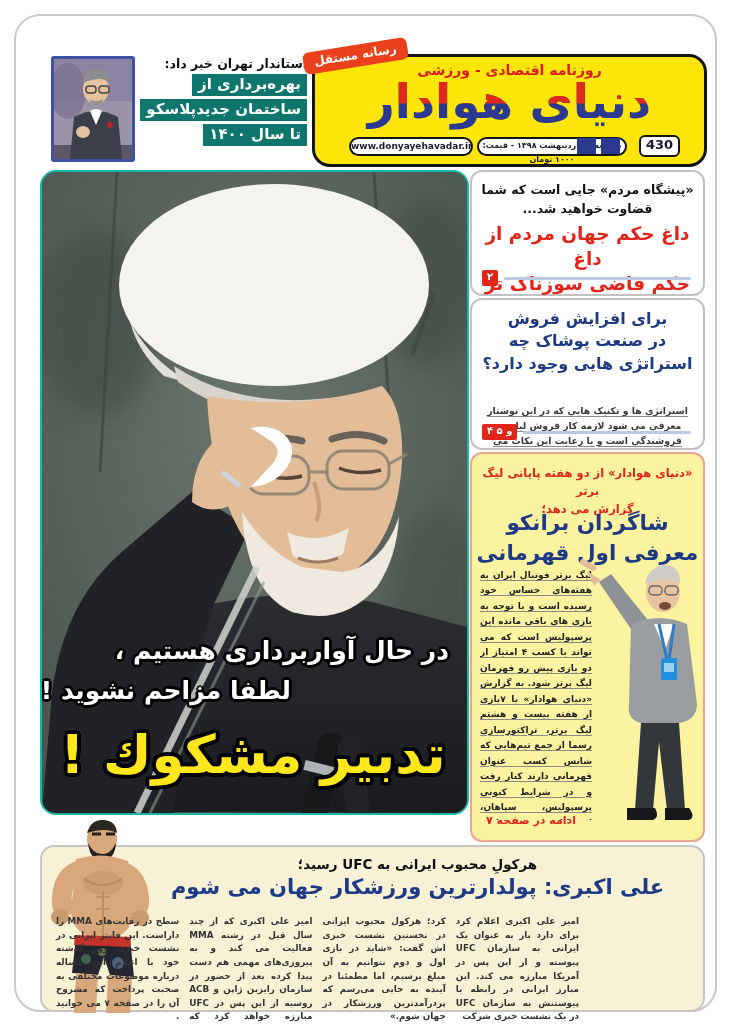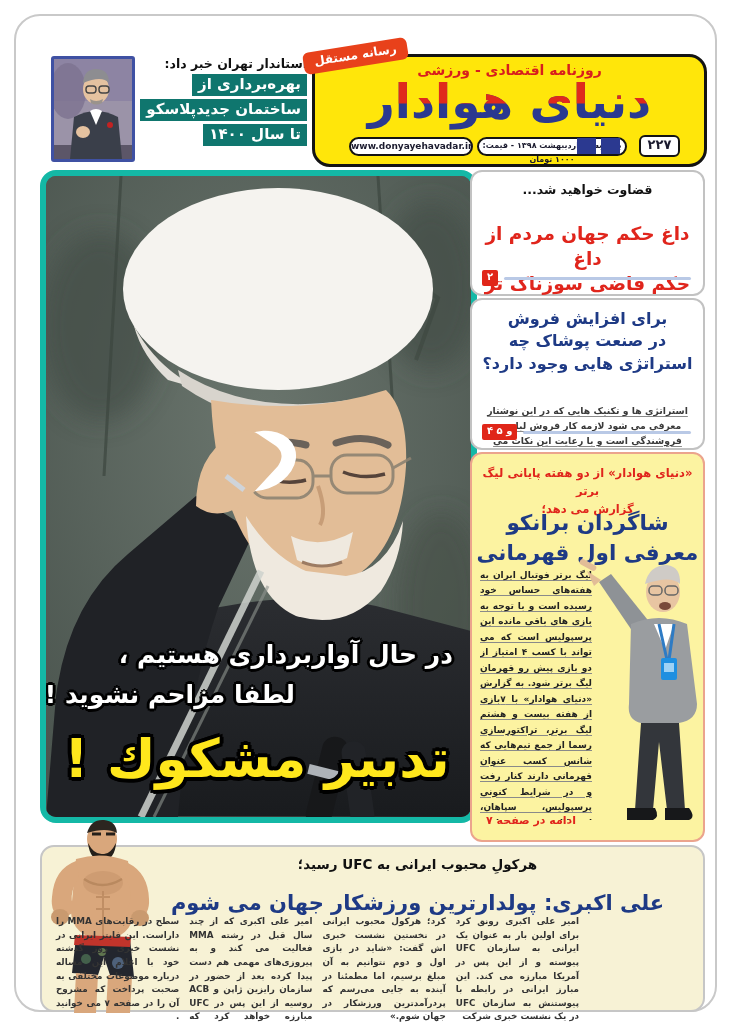--- a/index.html
+++ b/index.html
@@ -25,21 +25,21 @@
   #logo-title .lt-top{position:absolute;inset:0;color:#e02a1c;clip-path:inset(0 0 46% 0);}
   #logo-bottom{bottom:7px;left:0;right:0;height:20px;direction:ltr;}
   .pill{position:absolute;background:#fff;border:2px solid #141414;border-radius:10px;font-weight:bold;text-align:center;color:#1a1a2e;}
   #pill-web{left:34px;width:120px;height:15px;font-size:9px;line-height:14px;}
   #pill-date{left:162px;width:146px;height:15px;font-size:8px;line-height:14px;}
   .blue-sq{position:absolute;width:19px;height:16px;background:#2b3990;top:1px;}
   #sq1{left:262px;} #sq2{left:286px;}
   #pill-issue{left:324px;width:37px;height:18px;font-size:13px;line-height:16px;top:-2px;border-radius:6px;}
 
   
-  #main-photo{left:40px;top:170px;width:425px;height:641px;border:6px solid #14b8a6;border-radius:16px;overflow:hidden;background:#4a544e;}
+  #main-photo{left:40px;top:170px;width:425px;height:641px;border:2px solid #14b8a6;border-radius:16px;overflow:hidden;background:#4a544e;}
   .cap{position:absolute;font-weight:bold;font-size:25px;color:#fff;white-space:nowrap;
        text-shadow:-2px -2px 0 #000,2px -2px 0 #000,-2px 2px 0 #000,2px 2px 0 #000,0 -3px 0 #000,0 3px 0 #000,-3px 0 0 #000,3px 0 0 #000;}
   #cap1{right:18px;top:464px;}
   #cap2{right:176px;top:504px;}
   #photo-headline{left:0;right:3px;top:552px;text-align:center;font-weight:bold;font-size:53px;color:#ffe71c;white-space:nowrap;
        text-shadow:-3px -3px 0 #000,3px -3px 0 #000,-3px 3px 0 #000,3px 3px 0 #000,0 -4px 0 #000,0 4px 0 #000,-4px 0 0 #000,4px 0 0 #000;}
 
   
   .news-box{background:#fff;border:2px solid #c2c2c2;border-radius:12px;}
   #box1{left:470px;top:170px;width:231px;height:122px;}
@@ -56,21 +56,21 @@
   #box3-kicker{top:11px;color:#e0251c;font-size:11.5px;}
   #box3-headline{top:54px;font-size:21.5px;}
   #box3-body{position:absolute;top:114px;left:8px;width:112px;font-size:9px;font-weight:bold;color:#222;text-align:justify;line-height:1.72;max-height:252px;overflow:hidden;}
   #box3-more{position:absolute;bottom:13px;left:14px;color:#e0251c;font-size:11px;font-weight:bold;}
   #branko{right:-2px;top:98px;width:128px;height:284px;}
 
   
   #bottom-box{left:40px;top:845px;width:661px;height:163px;background:#f7f2d5;border:2px solid #c6c6c6;border-radius:14px;}
   #fighter{left:4px;top:-30px;width:108px;height:196px;}
   #bottom-kicker{top:9px;left:110px;right:20px;text-align:center;font-weight:bold;font-size:13.5px;color:#111;}
-  #bottom-headline{top:44px;left:110px;right:20px;text-align:center;font-weight:bold;font-size:21px;color:#1e3a85;}
+  #bottom-headline{top:28px;left:110px;right:20px;text-align:center;font-weight:bold;font-size:21px;color:#1e3a85;}
   #bottom-cols{position:absolute;top:68px;left:14px;right:124px;bottom:10px;display:flex;gap:10px;direction:rtl;}
   .bcol{flex:1;font-size:8.8px;line-height:1.55;color:#333;text-align:justify;font-weight:bold;}
 </style>
 </head>
 <body>
 
 <div id="frame" class="abs"></div>
 
 <div id="gov-box" class="abs">
   <div id="gov-photo" class="abs">
@@ -103,21 +103,21 @@
   <div id="tagline" class="abs">روزنامه اقتصادی - ورزشی</div>
   <div id="logo-title" class="abs">
     <span class="lt-base">دنیای هوادار</span>
     <span class="lt-top">دنیای هوادار</span>
   </div>
   <div id="logo-bottom" class="abs">
     <div id="pill-web" class="pill">www.donyayehavadar.ir</div>
     <div id="pill-date" class="pill">یکشنبه ۱۵ اردیبهشت ۱۳۹۸ - قیمت: ۱۰۰۰ تومان</div>
     <div id="sq1" class="blue-sq"></div>
     <div id="sq2" class="blue-sq"></div>
-    <div id="pill-issue" class="pill">۲۲۷</div>
+    <div id="pill-issue" class="pill">430</div>
   </div>
 </div>
 
 <div id="main-photo" class="abs">
   <svg width="425" height="641" viewBox="0 0 425 641">
     <defs>
       <radialGradient id="bgv" cx="50%" cy="38%" r="85%">
         <stop offset="0%" stop-color="#6a756d"></stop>
           <stop offset="100%" stop-color="#46504a"></stop>
       </radialGradient>
@@ -167,20 +167,21 @@
     <rect x="300" y="565" width="24" height="86" rx="11" fill="#212327" transform="rotate(-8 312 608)"></rect>
     <rect x="262" y="592" width="34" height="10" fill="#aeb3b8" transform="rotate(14 279 597)"></rect>
   </svg>
   <div id="cap1" class="cap">در حال آواربرداری هستیم ،</div>
   <div id="cap2" class="cap">لطفا مزاحم نشوید !</div>
   <div id="photo-headline" class="abs">تدبیر مشکوك !</div>
 </div>
 
 <div id="box1" class="abs news-box">
   <div class="bx-kicker" style="top:8px;">
+    <div>«پیشگاه مردم» جایی است که شما</div>
     <div>قضاوت خواهید شد...</div>
   </div>
   <div class="bx-headline-red" style="top:50px;">
     <div>داغ حکم جهان مردم از داغ</div>
     <div>حکم قاضی سوزناک تر است!</div>
   </div>
   <div class="badge-row">
     <span class="page-badge">۲</span>
     <span class="badge-line"></span>
   </div>
@@ -252,18 +253,18 @@
       <circle cx="40" cy="142" r="5" fill="#4b6f52" opacity="0.8"></circle>
       <circle cx="72" cy="146" r="6" fill="#59708f" opacity="0.8"></circle>
       <circle cx="56" cy="135" r="4" fill="#88aa66" opacity="0.6"></circle>
       <path d="M30 156 L28 196 L50 196 L52 158Z" fill="#d9a77c"></path>
       <path d="M62 158 L60 196 L84 196 L86 160Z" fill="#d9a77c"></path>
     </svg>
   </div>
   <div id="bottom-kicker" class="abs">هرکولِ محبوب ایرانی به UFC رسید؛</div>
   <div id="bottom-headline" class="abs">علی اکبری: پولدارترین ورزشکار جهان می شوم</div>
   <div id="bottom-cols">
-    <div class="bcol">امیر علی اکبری رونق کرد برای اولین بار به عنوان یک ایرانی به سازمان UFC پیوسته و از این پس در آمریکا مبارزه می کند. این مبارز ایرانی در رابطه با پیوستنش به سازمان UFC در یک نشست خبری شرکت</div>
+    <div class="bcol">امیر علی اکبری اعلام کرد برای دارد بار به عنوان یک ایرانی به سازمان UFC پیوسته و از این پس در آمریکا مبارزه می کند. این مبارز ایرانی در رابطه با پیوستنش به سازمان UFC در یک نشست خبری شرکت</div>
     <div class="bcol">کرد؛ هرکول محبوب ایرانی در نخستین نشست خبری اش گفت: «شاید در بازی اول و دوم نتوانیم به آن مبلغ برسیم، اما مطمئنا در آینده به جایی می‌رسم که پردرآمدترین ورزشکار در جهان شوم.»</div>
     <div class="bcol">امیر علی اکبری که از چند سال قبل در رشته MMA فعالیت می کند و به پیروزی‌های مهمی هم دست پیدا کرده بعد از حضور در سازمان رایزین ژاپن و ACB روسیه از این پس در UFC مبارزه خواهد کرد که بالاترین</div>
     <div class="bcol">سطح در رقابت‌های MMA را داراست. این فایتر ایرانی در نشست خبری روز گذشته خود با اعلام این مساله درباره موضوعات مختلفی به صحبت پرداخت که مشروح آن را در صفحه ۷ می خوانید .</div>
   </div>
 </div>
 
 </body></html>

